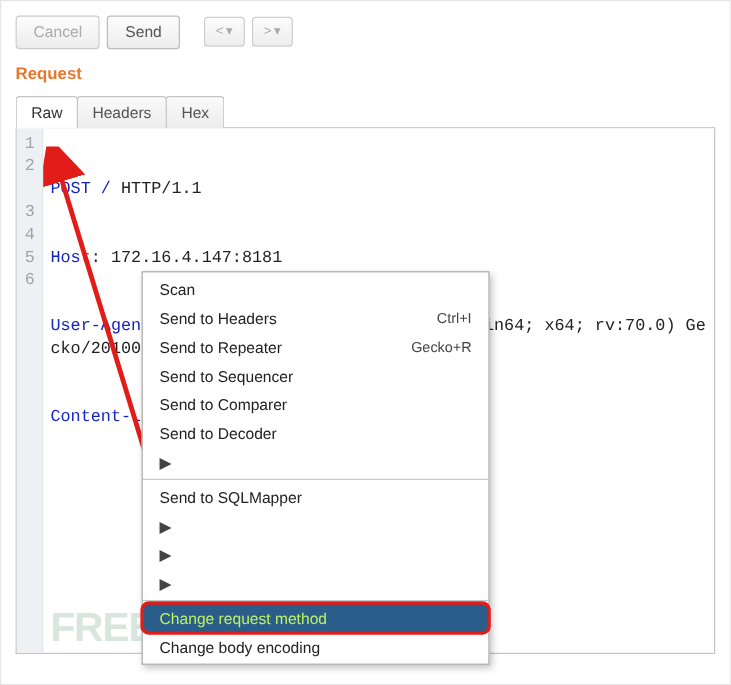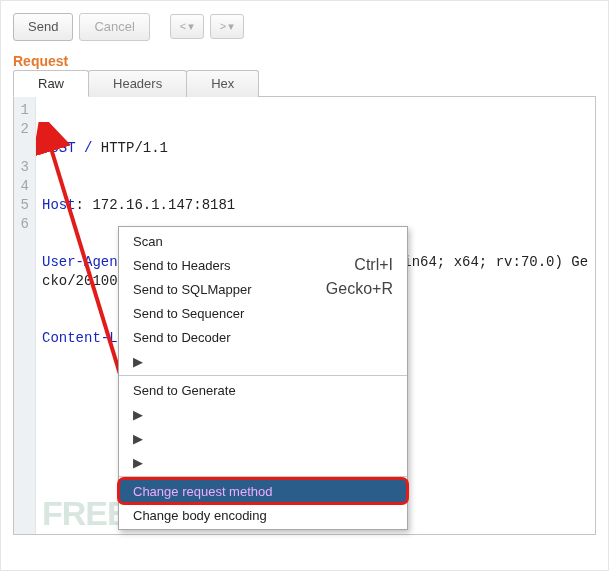--- a/index.html
+++ b/index.html
@@ -32,29 +32,30 @@
   }
   .btn.primary { color: #555; font-weight: 500; }
   .btn.d { color: #aaa; border-color: #ccc; }
   .btn .chev { font-size: 11px; }
   .btn.nav { padding: 5px 9px; }
 
   .section-title {
     color: #e6782e;
     font-weight: bold;
     font-size: 14px;
+    margin-bottom: 10px;
   }
 
   
   .tabstrip {
     display: flex;
     border-bottom: 1px solid #c4c4c4;
   }
   .tab {
-    padding: 5px 24px;
+    padding: 5px 12px;
     font-size: 13px;
     color: #555;
     border: 1px solid #c4c4c4;
     border-bottom: none;
     background: linear-gradient(#fafafa,#ececec);
     border-top-left-radius: 3px; border-top-right-radius: 3px;
     margin-right: -1px;
     cursor: pointer;
     position: relative;
     top: 1px;
@@ -131,42 +132,42 @@
     padding: 2px 0;
   }
   .mitem {
     display: flex;
     align-items: center;
     justify-content: space-between;
     padding: 4px 14px;
     height: 24px;
     cursor: pointer;
   }
-  .mitem .shortcut { color: #444; font-size: 16px; }
+  .mitem .shortcut { color: #444; font-size: 12px; }
   .mitem .sub { color: #444; }
   .msep { border-top: 1px solid #c9c9c9; margin: 2px 0; }
   .mitem.sel {
     background: #2a5d8a;
-    color: #f0abfc;
+    color: #bef264;
   }
   .mitem.boxed {
     outline: 3px solid #e11c19;
     outline-offset: -1px;
     border-radius: 5px;
   }
 
 </style>
 </head>
 <body>
 
 <div class="outer">
 
   <div class="toolbar">
+    <button class="btn d">Cancel</button>
     <button class="btn primary">Send</button>
-    <button class="btn d">Cancel</button>
     <span style="width:8px"></span>
     <button class="btn nav d">
       <span class="chev">&lt;</span>
       <span class="chev">▾</span>
     </button>
     <button class="btn nav d">
       <span class="chev">&gt;</span>
       <span class="chev">▾</span>
     </button>
   </div>
@@ -183,21 +184,21 @@
     <div class="gutter">
       <div>1</div>
       <div>2</div>
       <div style="margin-top:19px">3</div>
       <div>4</div>
       <div>5</div>
       <div>6</div>
     </div>
     <div class="code-area">
       <div class="code-line"><span class="bluekey">POST / </span><span>HTTP/1.1</span></div>
-      <div class="code-line"><span class="bluekey">Host</span><span>: 172.16.1.147:8181</span></div>
+      <div class="code-line"><span class="bluekey">Host</span><span>: 172.16.4.147:8181</span></div>
       <div class="code-line"><span class="bluekey">User-Agent</span><span>: Mozilla/5.0 (Windows NT 10.0; Win64; x64; rv:70.0) Gecko/20100101 Firefox/70.0</span></div>
       <div class="code-line"><span class="bluekey">Content-Length</span><span>: 0</span></div>
       <div class="code-line"></div>
       <div class="code-line"></div>
 
       <span class="watermark">FREE</span>
     </div>
   </div>
 </div>
 
@@ -212,35 +213,38 @@
 
 <div class="ctxmenu">
   <div class="mitem">
       <span>Scan</span>
     </div>
   <div class="mitem">
       <span>Send to Headers</span>
       <span class="shortcut">Ctrl+I</span>
     </div>
   <div class="mitem">
+      <span>Send to Repeater</span>
+      <span class="shortcut">Gecko+R</span>
+    </div>
+  <div class="mitem">
+      <span>Send to Sequencer</span>
+    </div>
+  <div class="mitem">
+      <span>Send to Comparer</span>
+    </div>
+  <div class="mitem">
+      <span>Send to Decoder</span>
+    </div>
+  <div class="mitem">
+      <span class="sub">▶</span>
+    </div>
+  <div class="msep"></div>
+  <div class="mitem">
       <span>Send to SQLMapper</span>
-      <span class="shortcut">Gecko+R</span>
-    </div>
-  <div class="mitem">
-      <span>Send to Sequencer</span>
-    </div>
-  <div class="mitem">
-      <span>Send to Decoder</span>
-    </div>
-  <div class="mitem">
-      <span class="sub">▶</span>
-    </div>
-  <div class="msep"></div>
-  <div class="mitem">
-      <span>Send to Generate</span>
     </div>
   <div class="mitem">
       <span class="sub">▶</span>
     </div>
   <div class="mitem">
       <span class="sub">▶</span>
     </div>
   <div class="mitem">
       <span class="sub">▶</span>
     </div>

